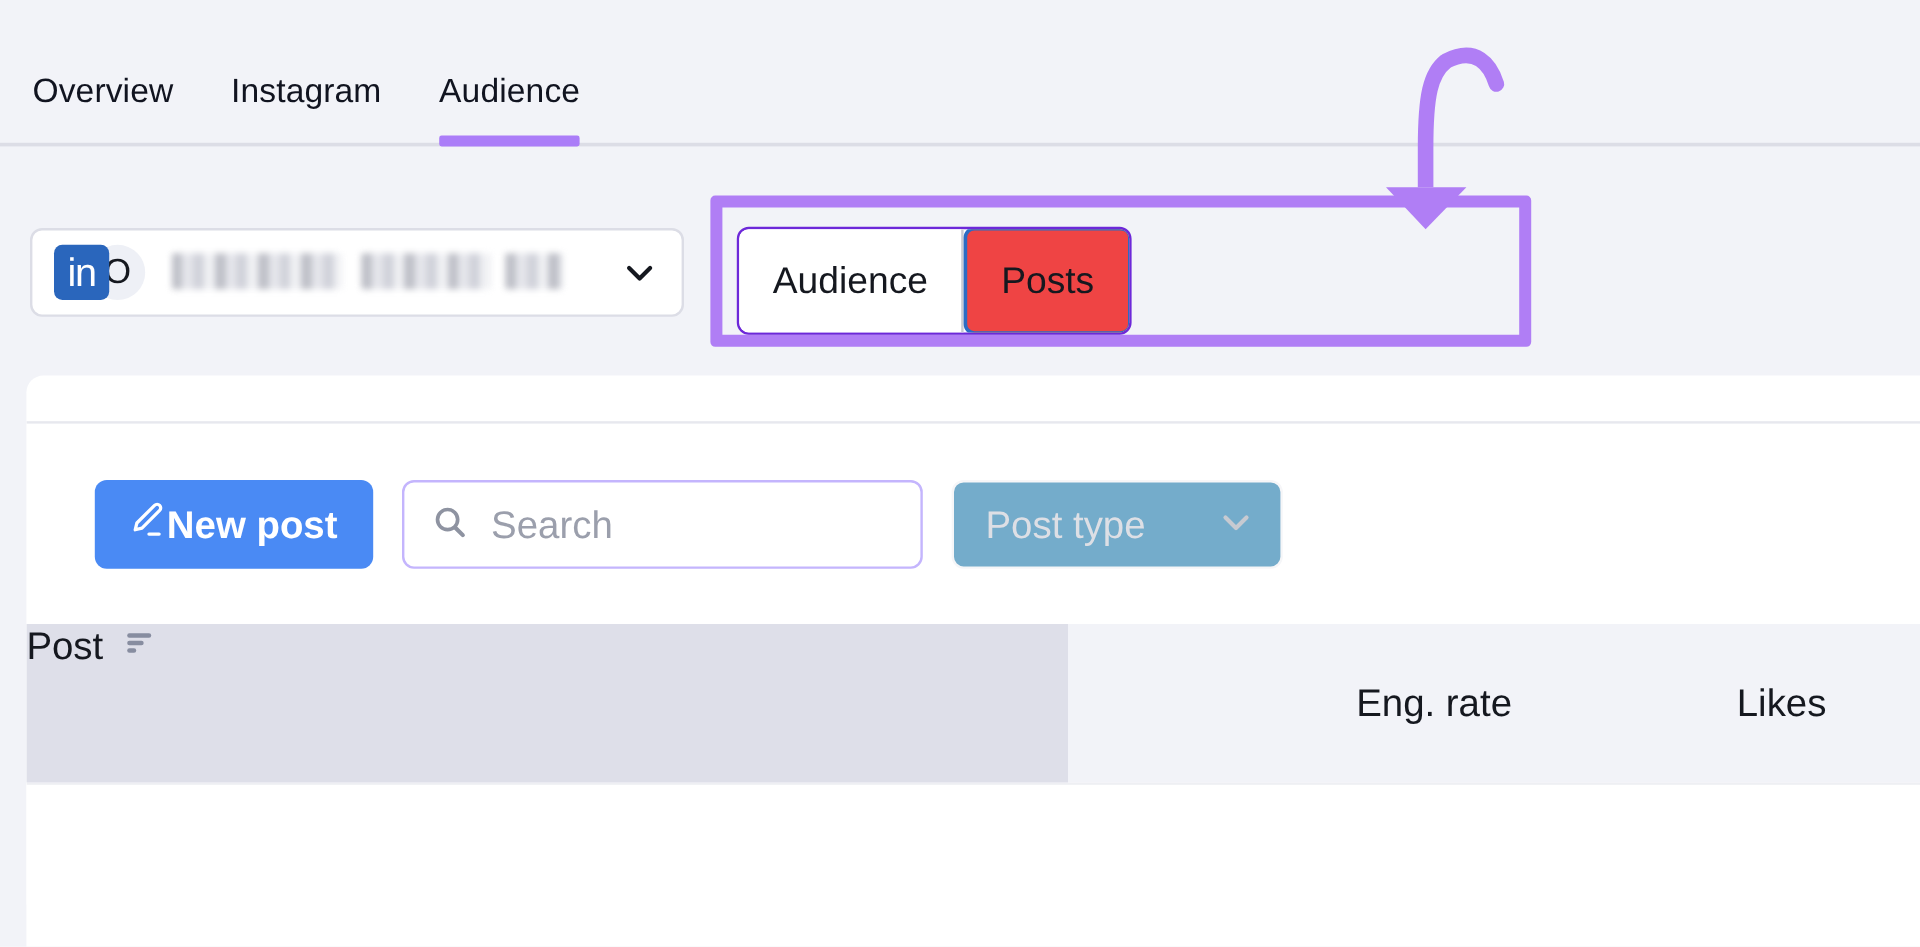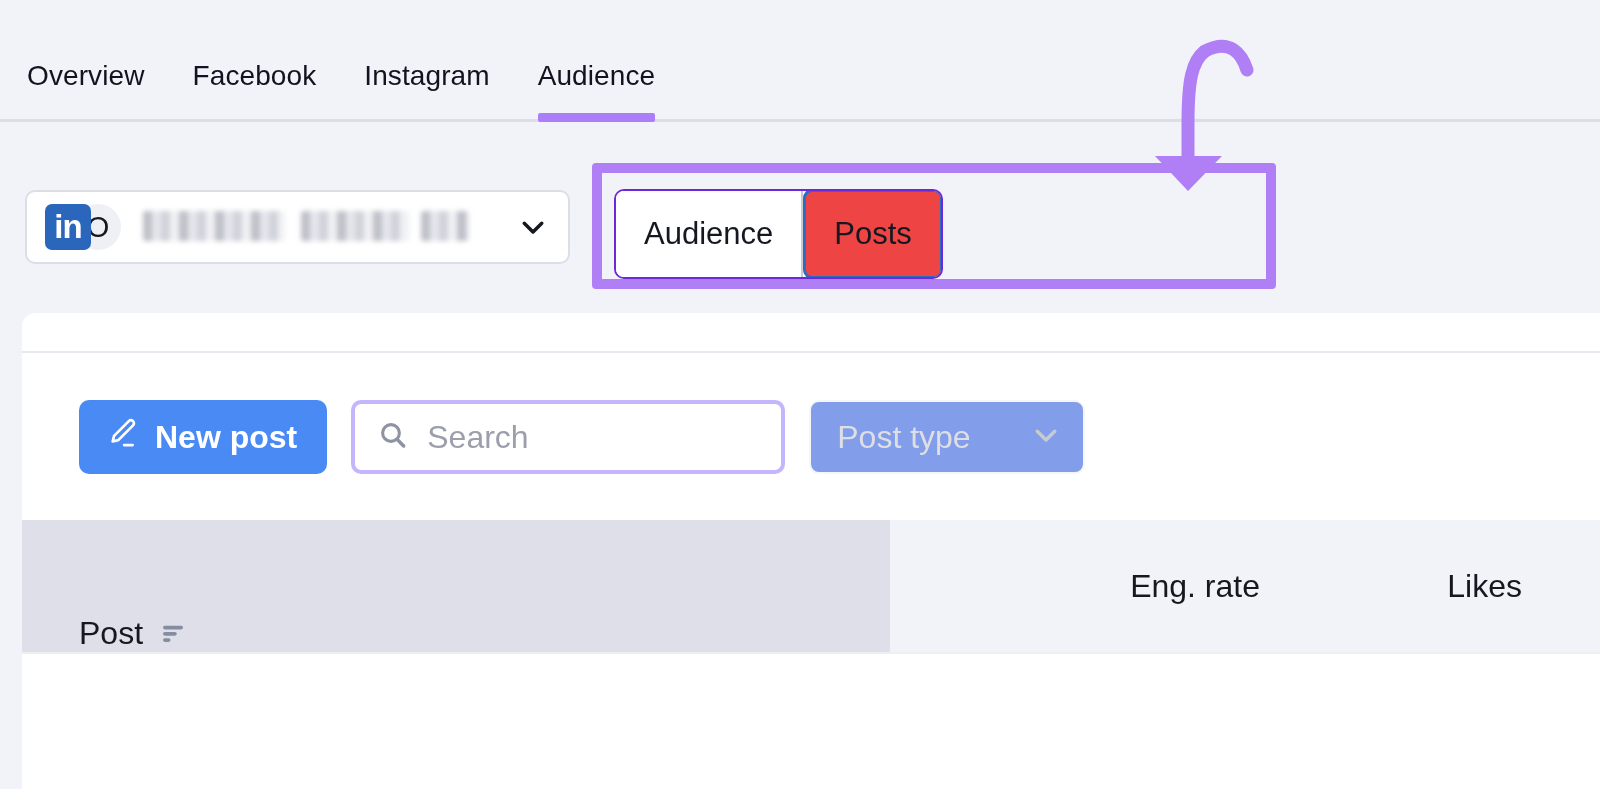--- a/index.html
+++ b/index.html
@@ -71,21 +71,21 @@
     flex: 0 0 auto;
   }
   .li-square {
     position: absolute;
     left: 0; top: 0;
     width: 46px; height: 46px;
     background: #2a66bc;
     border-radius: 7px;
     color: #fff;
     font-size: 33px;
-    font-weight: bold;
+    font-weight: normal;
     line-height: 45px;
     text-align: center;
     letter-spacing: -1px;
     font-family: "Liberation Sans", sans-serif;
   }
   .acct-avatar {
     position: absolute;
     left: 30px; top: 0;
     width: 46px; height: 46px;
     background: #eef0f6;
@@ -207,30 +207,30 @@
     height: 74px;
     background: #4a8af4;
     border: none;
     border-radius: 10px;
     color: #fff;
     font-size: 32px;
     font-family: "Liberation Sans", sans-serif;
     font-weight: bold;
     display: flex;
     align-items: center;
-    gap: 16px;
+    gap: 0;
     padding: 0 30px 0 26px;
     cursor: pointer;
   }
   .search-box {
     margin-left: 24px;
     width: 434px;
     height: 74px;
     box-sizing: border-box;
-    border: 4px solid #c4b5fd;
+    border: 2px solid #c4b5fd;
     border-radius: 10px;
     background: #fff;
     display: flex;
     align-items: center;
     padding: 0 18px 0 22px;
     gap: 18px;
     cursor: text;
   }
   .search-input {
     border: none;
@@ -243,21 +243,21 @@
     padding: 0;
   }
   .search-input::placeholder { color: #9b9fac; opacity: 1; }
   .post-type {
     margin-left: 24px;
     width: 276px;
     height: 74px;
     box-sizing: border-box;
     border: 2px solid #eeeff3;
     border-radius: 10px;
-    background: #1d4ed8;
+    background: #0369a1;
     display: flex;
     align-items: center;
     justify-content: space-between;
     padding: 0 22px 0 26px;
     cursor: pointer;
     opacity: .55;
   }
   .post-type-label {
     font-size: 32px;
     color: #c3c6d0;
@@ -267,22 +267,21 @@
   .table-head {
     display: flex;
     margin-top: 46px;
     height: 132px;
     background: #f2f3f8;
   }
   .th-post {
     width: 868px;
     background: #dedfe9;
     display: flex;
-    align-items: flex-end;
-    padding-left: 57px;
+    align-items: flex-start;
     gap: 15px;
     box-sizing: border-box;
     cursor: pointer;
   }
   .th-label {
     font-size: 32px;
     color: #15181f;
   }
   .th-metric {
     flex: 1 1 0;
@@ -300,23 +299,20 @@
     background: #fff;
     border-top: 2px solid #eeeff3;
   }
 </style>
 </head>
 <body>
 
 <div class="nav-tabs">
   <div class="nav-tab">
     <span>Overview</span>
-  </div>
-  <div class="nav-tab">
-    <span>Facebook</span>
   </div>
   <div class="nav-tab">
     <span>Instagram</span>
   </div>
   <div class="nav-tab active">
     <span>Audience</span>
   </div>
 </div>
 
 <div class="account-select">

